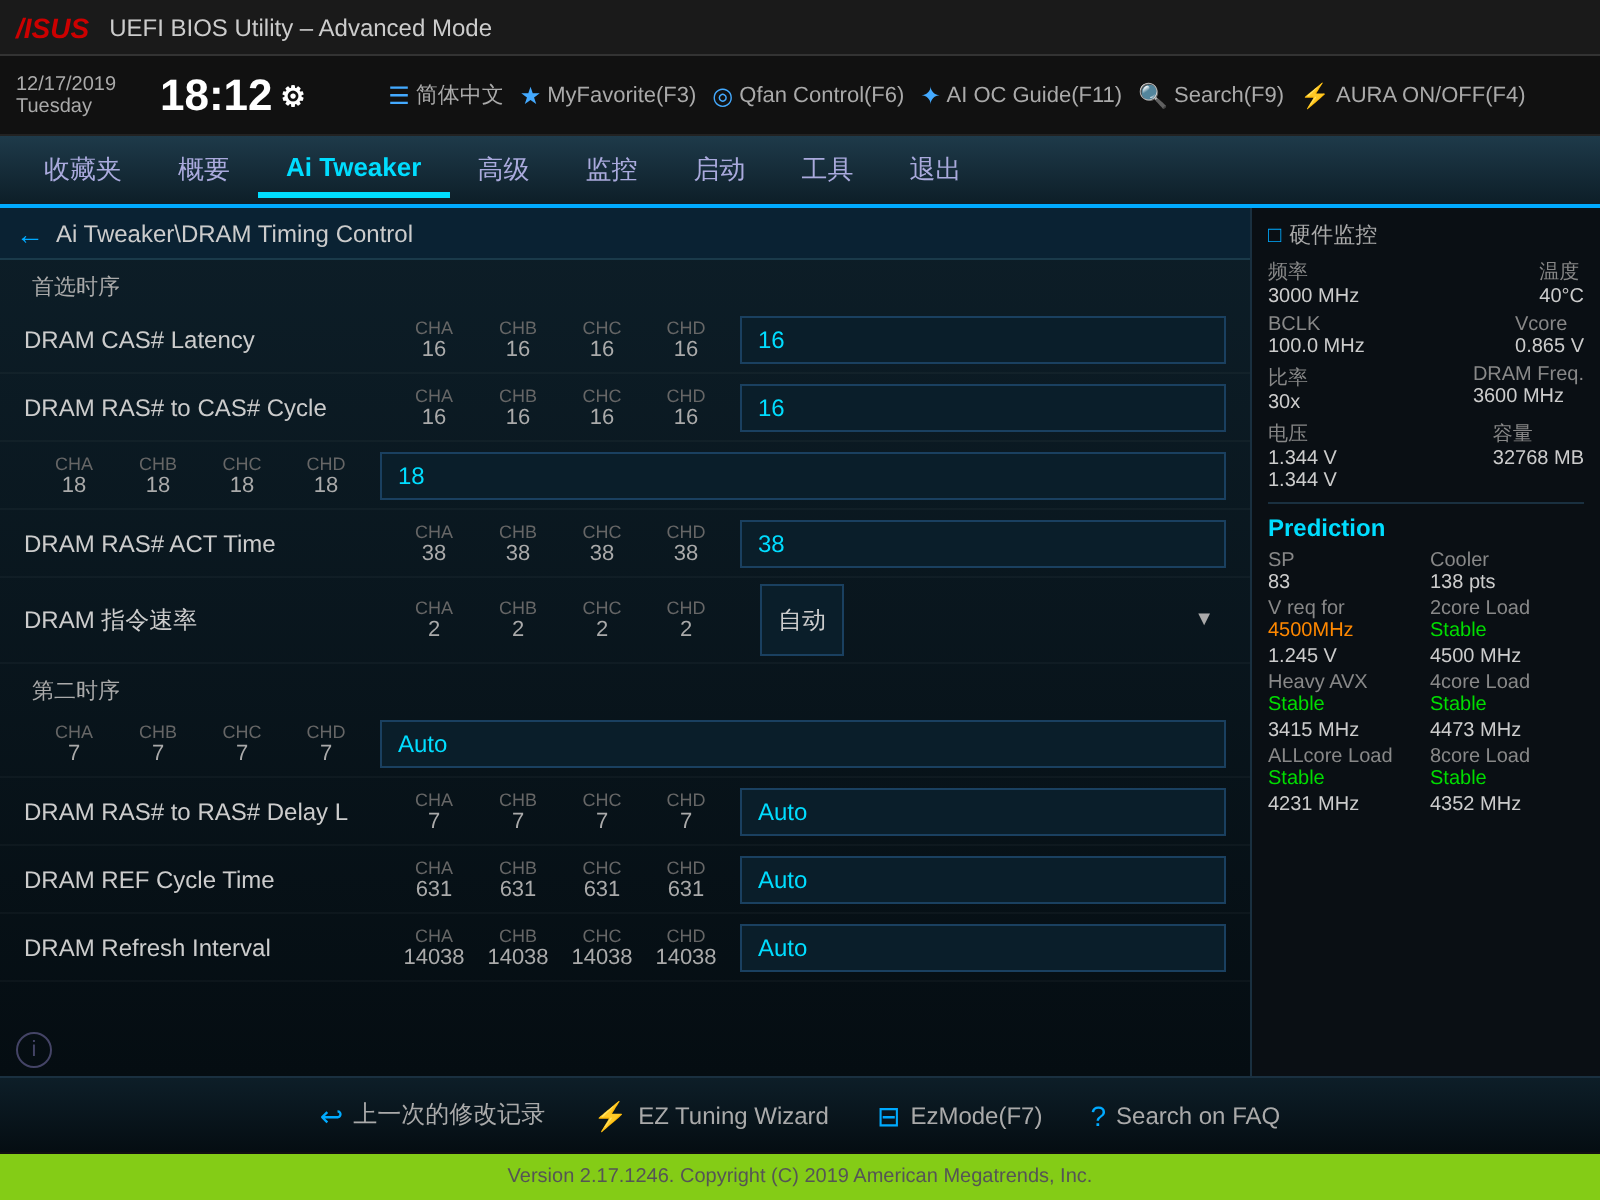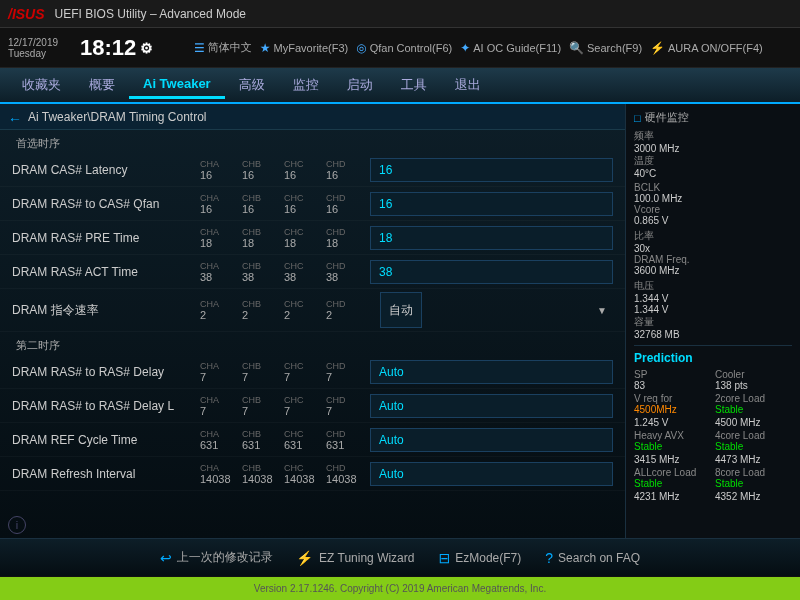--- a/index.html
+++ b/index.html
@@ -149,21 +149,21 @@
     .channel-group {
       display: flex;
       gap: 8px;
       margin-left: 8px;
       width: 160px;
       flex-shrink: 0;
     }
     .channel-col {
       display: flex;
       flex-direction: column;
-      align-items: flex-start;
+      align-items: center;
       font-size: 10px;
       color: #888;
       width: 36px;
     }
     .channel-label { color: #666; font-size: 9px; }
     .channel-val { color: #aaa; font-size: 11px; }
     .value-input {
       margin-left: 10px;
       flex: 1;
       height: 24px;
@@ -221,21 +221,20 @@
     .cpu-memory-title {
       color: #0df;
       font-size: 12px;
       font-weight: bold;
       margin-bottom: 6px;
     }
     .stat-row {
       display: flex;
       justify-content: space-between;
       margin-bottom: 3px;
-      flex-direction: column;
     }
     .stat-label { color: #888; font-size: 10px; }
     .stat-val { color: #ccc; font-size: 10px; }
     .divider-line {
       height: 1px;
       background: #1a3040;
       margin: 5px 0;
     }
     .prediction-title {
       color: #0df;
@@ -388,21 +387,21 @@
         </div>
         <div class="channel-col">
           <span class="channel-label">CHD</span>
           <span class="channel-val">16</span>
         </div>
       </div>
       <input class="value-input" value="16" type="text" readonly="" style="">
     </div>
 
     <div class="dram-row">
-      <span class="dram-label">DRAM RAS# to CAS# Qfan</span>
+      <span class="dram-label">DRAM RAS# to CAS# Cycle</span>
       <div class="channel-group">
         <div class="channel-col">
           <span class="channel-label">CHA</span>
           <span class="channel-val">16</span>
         </div>
         <div class="channel-col">
           <span class="channel-label">CHB</span>
           <span class="channel-val">16</span>
         </div>
         <div class="channel-col">
@@ -411,21 +410,20 @@
         </div>
         <div class="channel-col">
           <span class="channel-label">CHD</span>
           <span class="channel-val">16</span>
         </div>
       </div>
       <input class="value-input" value="16" type="text" readonly="" style="">
     </div>
 
     <div class="dram-row">
-      <span class="dram-label">DRAM RAS# PRE Time</span>
       <div class="channel-group">
         <div class="channel-col">
           <span class="channel-label">CHA</span>
           <span class="channel-val">18</span>
         </div>
         <div class="channel-col">
           <span class="channel-label">CHB</span>
           <span class="channel-val">18</span>
         </div>
         <div class="channel-col">
@@ -489,21 +487,20 @@
           <option>1T</option>
           <option>2T</option>
         </select>
         <span class="dropdown-arrow">▼</span>
       </div>
     </div>
 
     <div class="section-label">第二时序</div>
 
     <div class="dram-row">
-      <span class="dram-label">DRAM RAS# to RAS# Delay</span>
       <div class="channel-group">
         <div class="channel-col">
           <span class="channel-label">CHA</span>
           <span class="channel-val">7</span>
         </div>
         <div class="channel-col">
           <span class="channel-label">CHB</span>
           <span class="channel-val">7</span>
         </div>
         <div class="channel-col">

